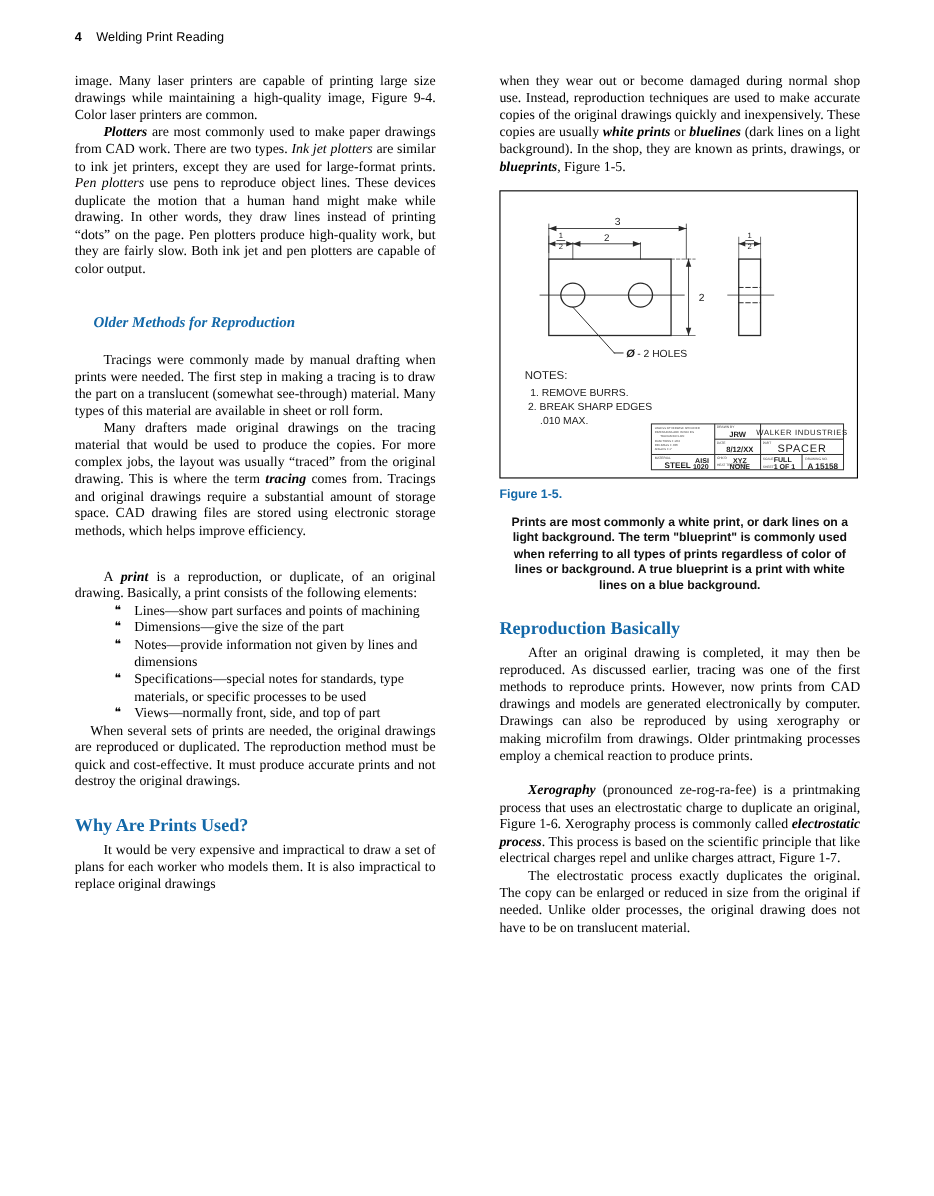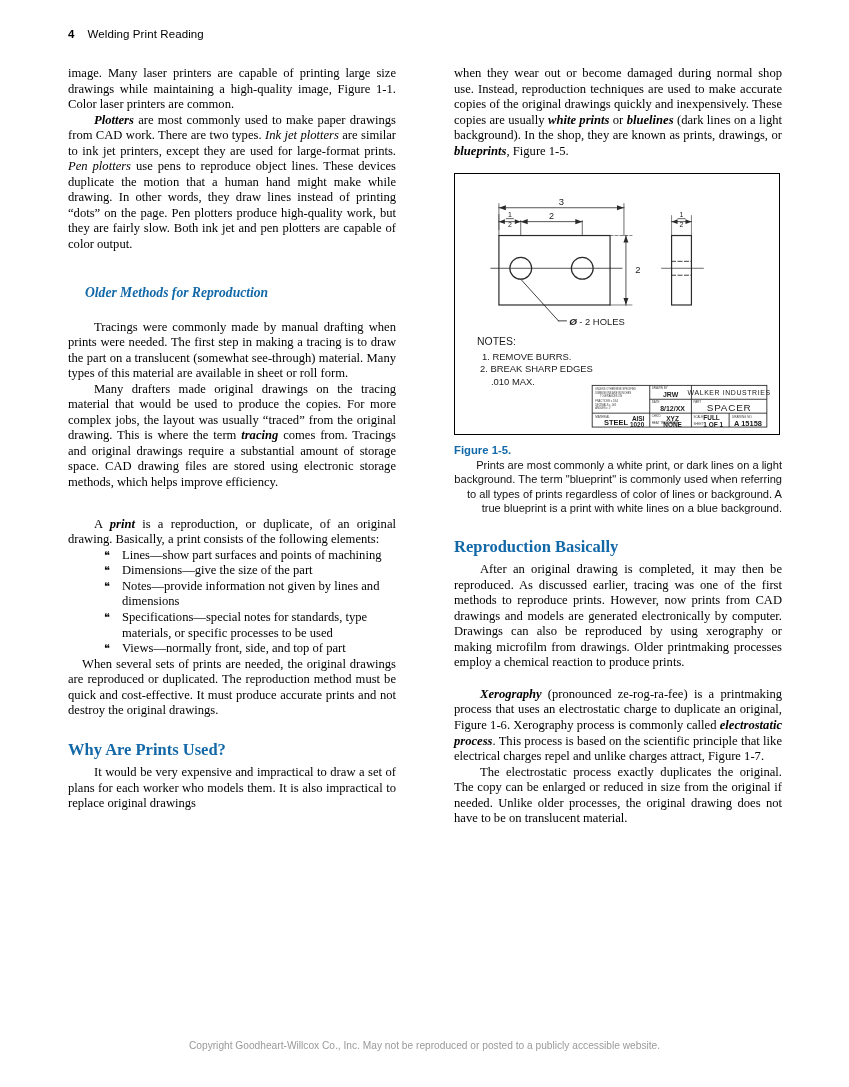--- a/index.html
+++ b/index.html
@@ -127,22 +127,23 @@
     font-size: 11.3px;
     color: #1368a8;
     margin-top: 8px;
     line-height: 14px;
   }
   .fig-caption {
     font-family: "Liberation Sans", sans-serif;
     font-size: 11.1px;
     line-height: 14.2px;
     color: #111;
-    margin-top: 1px;
-    text-align: right;
+    margin-top: 11px;
+    text-align: center;
+    font-weight: bold;
   }
 
   
   .footer {
     position: absolute;
     left: 0;
     right: 0;
     top: 1040px;
     text-align: center;
     font-family: "Liberation Sans", sans-serif;
@@ -158,21 +159,21 @@
 <div class="page">
 
   <div class="runhead">
     <span class="pgnum">4</span><span class="title">Welding Print Reading</span>
   </div>
 
   <div class="columns">
 
     <div class="col col-left">
 
-      <p class="body"><span>image. Many laser printers are capable of printing large size drawings while maintaining a high-quality image, Figure 1-1. Color laser printers are common.</span></p>
+      <p class="body"><span>image. Many laser printers are capable of printing large size drawings while maintaining a high-quality image, Figure 9-4. Color laser printers are common.</span></p>
 
       <p class="body indent"><span class="bi">Plotters</span><span> are most commonly used to make paper drawings from CAD work. There are two types. </span><span class="i">Ink jet plotters</span><span> are similar to ink jet printers, except they are used for large-format prints. </span><span class="i">Pen plotters</span><span> use pens to reproduce object lines. These devices duplicate the motion that a human hand might make while drawing. In other words, they draw lines instead of printing “dots” on the page. Pen plotters produce high-quality work, but they are fairly slow. Both ink jet and pen plotters are capable of color output.</span></p>
 
       <div class="gap-before-sub"></div>
       <h3 class="subsec">Older Methods for Reproduction</h3>
       <div class="gap-after-sub"></div>
 
       <p class="body indent"><span>Tracings were commonly made by manual drafting when prints were needed. The first step in making a tracing is to draw the part on a translucent (somewhat see-through) material. Many types of this material are available in sheet or roll form.</span></p>
 
       <p class="body indent"><span>Many drafters made original drawings on the tracing material that would be used to produce the copies. For more complex jobs, the layout was usually “traced” from the original drawing. This is where the term </span><span class="bi">tracing</span><span> comes from. Tracings and original drawings require a substantial amount of storage space. CAD drawing files are stored using electronic storage methods, which helps improve efficiency.</span></p>
@@ -348,14 +349,13 @@
 
       <div class="gap-before-sub"></div>
       <div class="gap-after-sub"></div>
 
       <p class="body indent"><span class="bi">Xerography</span><span> (pronounced ze-rog-ra-fee) is a printmaking process that uses an electrostatic charge to duplicate an original, Figure 1-6. Xerography process is commonly called </span><span class="bi">electrostatic process</span><span>. This process is based on the scientific principle that like electrical charges repel and unlike charges attract, Figure 1-7.</span></p>
 
       <p class="body indent"><span>The electrostatic process exactly duplicates the original. The copy can be enlarged or reduced in size from the original if needed. Unlike older processes, the original drawing does not have to be on translucent material.</span></p>
     </div>
   </div>
 
-  <div class="footer">Copyright Goodheart-Willcox Co., Inc. May not be reproduced or posted to a publicly accessible website.</div>
 </div>
 
 </body></html>

